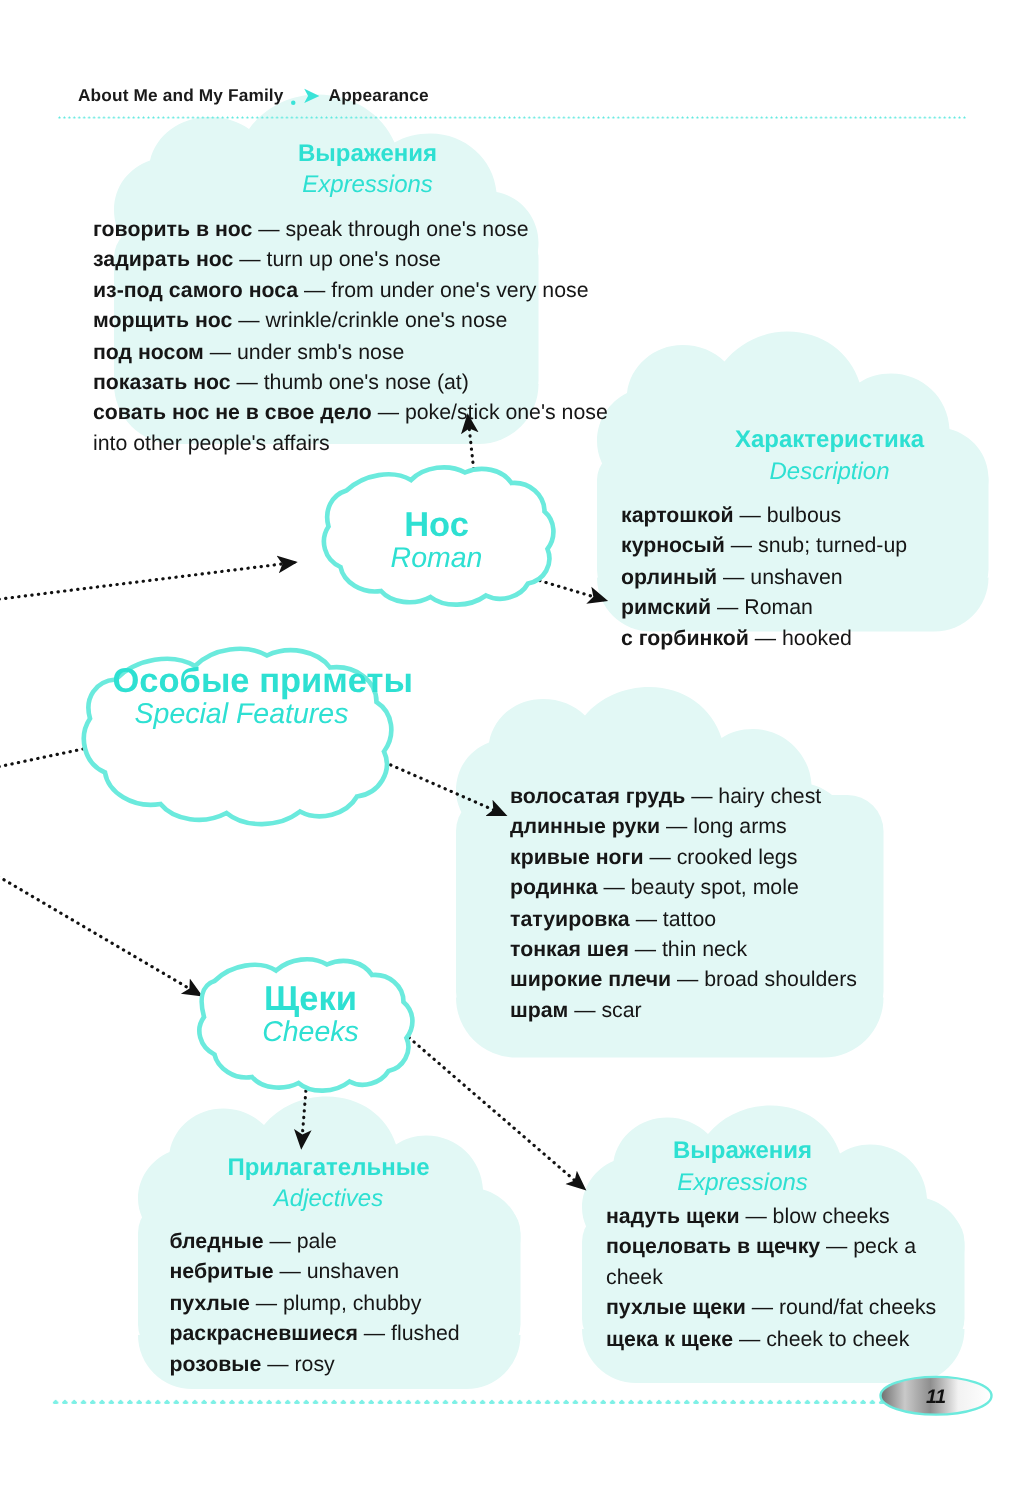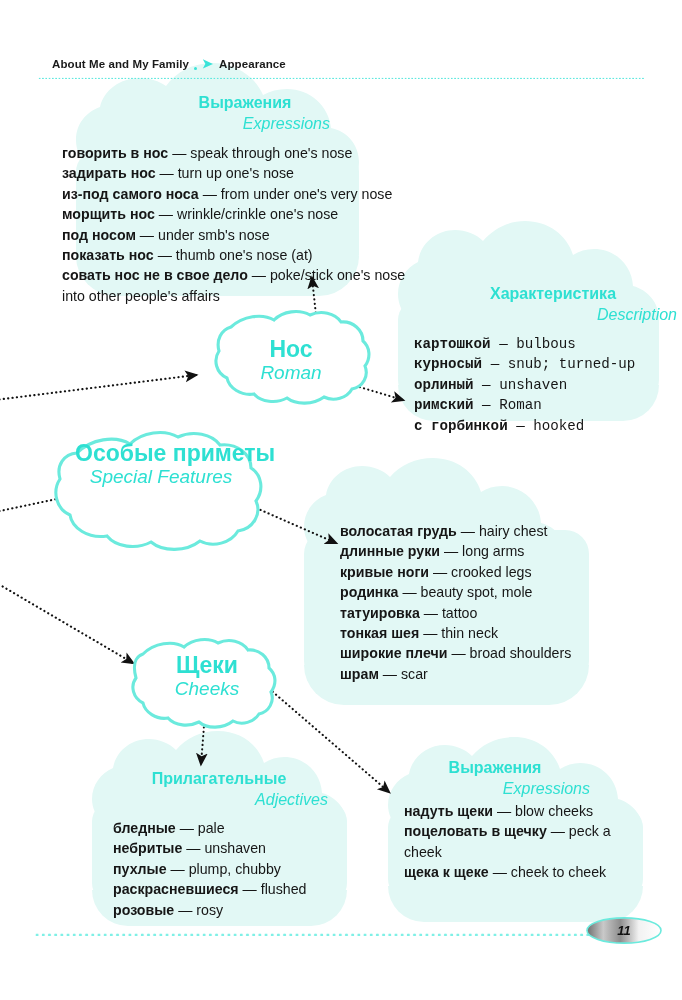--- a/index.html
+++ b/index.html
@@ -115,21 +115,20 @@
     display: block;
     font-size: 16px;
     font-weight: bold;
     line-height: 20px;
   }
   .sec-title .en {
     display: block;
     font-size: 16px;
     font-style: italic;
     line-height: 21px;
-    text-align: right;
   }
 
   
   .vocab {
     position: absolute;
     font-size: 14.2px;
     line-height: 20.4px;
     color: #161616;
   }
   .vocab .row { white-space: nowrap; }
@@ -371,21 +370,21 @@
 
     <div class="cloud-label" style="left:215px; top:338px; width:152px;">
       <span class="ru">Нос</span>
       <span class="en">Roman</span>
     </div>
 
     <div class="sec-title" style="left:429px; top:284px; width:248px;">
       <span class="ru">Характеристика</span>
       <span class="en">Description</span>
     </div>
-    <div class="vocab" style="left:414px; top:334px; width:250px;font-family:Liberation Mono, monospace;">
+    <div class="vocab" style="left:414px; top:334px; width:250px;">
       <div class="row"><b>картошкой</b><span class="dash"> — </span><span>bulbous</span></div>
       <div class="row"><b>курносый</b><span class="dash"> — </span><span>snub; turned-up</span></div>
       <div class="row"><b>орлиный</b><span class="dash"> — </span><span>unshaven</span></div>
       <div class="row"><b>римский</b><span class="dash"> — </span><span>Roman</span></div>
       <div class="row"><b>с горбинкой</b><span class="dash"> — </span><span>hooked</span></div>
     </div>
 
     <div class="cloud-label" style="left:75px; top:442px; width:172px;">
       <span class="ru">Особые приметы</span>
       <span class="en">Special Features</span>
@@ -419,20 +418,21 @@
       <div class="row"><b>розовые</b><span class="dash"> — </span><span>rosy</span></div>
     </div>
 
     <div class="sec-title" style="left:400px; top:758px; width:190px;">
       <span class="ru">Выражения</span>
       <span class="en">Expressions</span>
     </div>
     <div class="vocab" style="left:404px; top:801px; width:216px;">
       <div class="row"><b>надуть щеки</b><span class="dash"> — </span><span>blow cheeks</span></div>
       <div class="row wrapline"><b>поцеловать в щечку</b><span class="dash"> — </span><span>peck a cheek</span></div>
+      <div class="row"><b>пухлые щеки</b><span class="dash"> — </span><span>round/fat cheeks</span></div>
       <div class="row"><b>щека к щеке</b><span class="dash"> — </span><span>cheek to cheek</span></div>
     </div>
 
     <div class="page-num-wrap">
       <svg viewBox="0 0 78 29" width="78" height="29">
         <defs>
           <linearGradient id="pgGrad" x1="0" y1="0" x2="1" y2="0">
             <stop offset="0%" stop-color="#6f6f6f"></stop>
             <stop offset="22%" stop-color="#c9c9c9"></stop>
             <stop offset="45%" stop-color="#8e8e8e"></stop>

